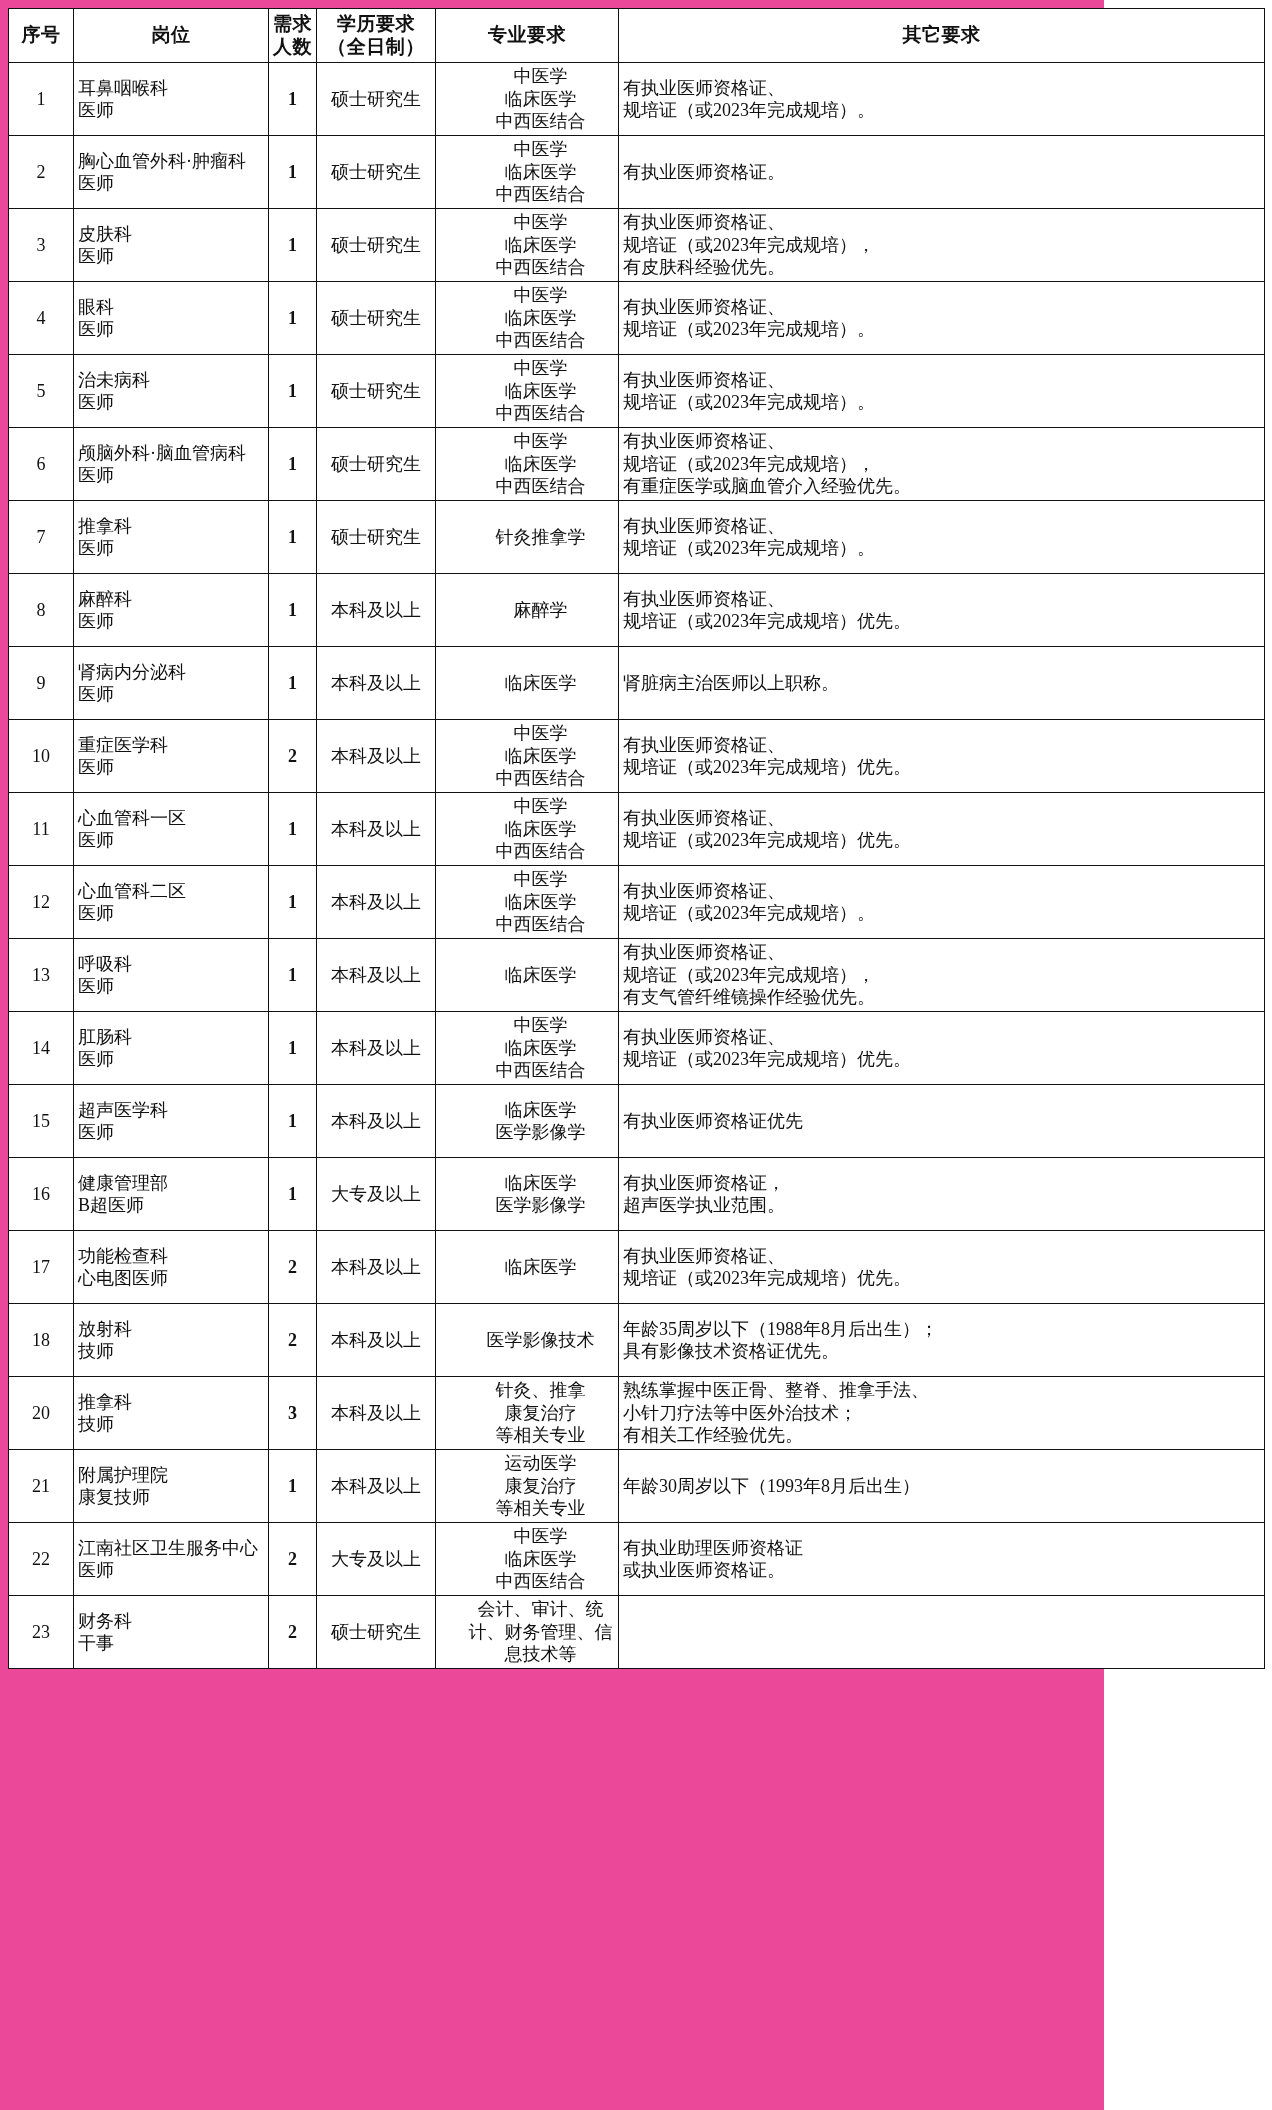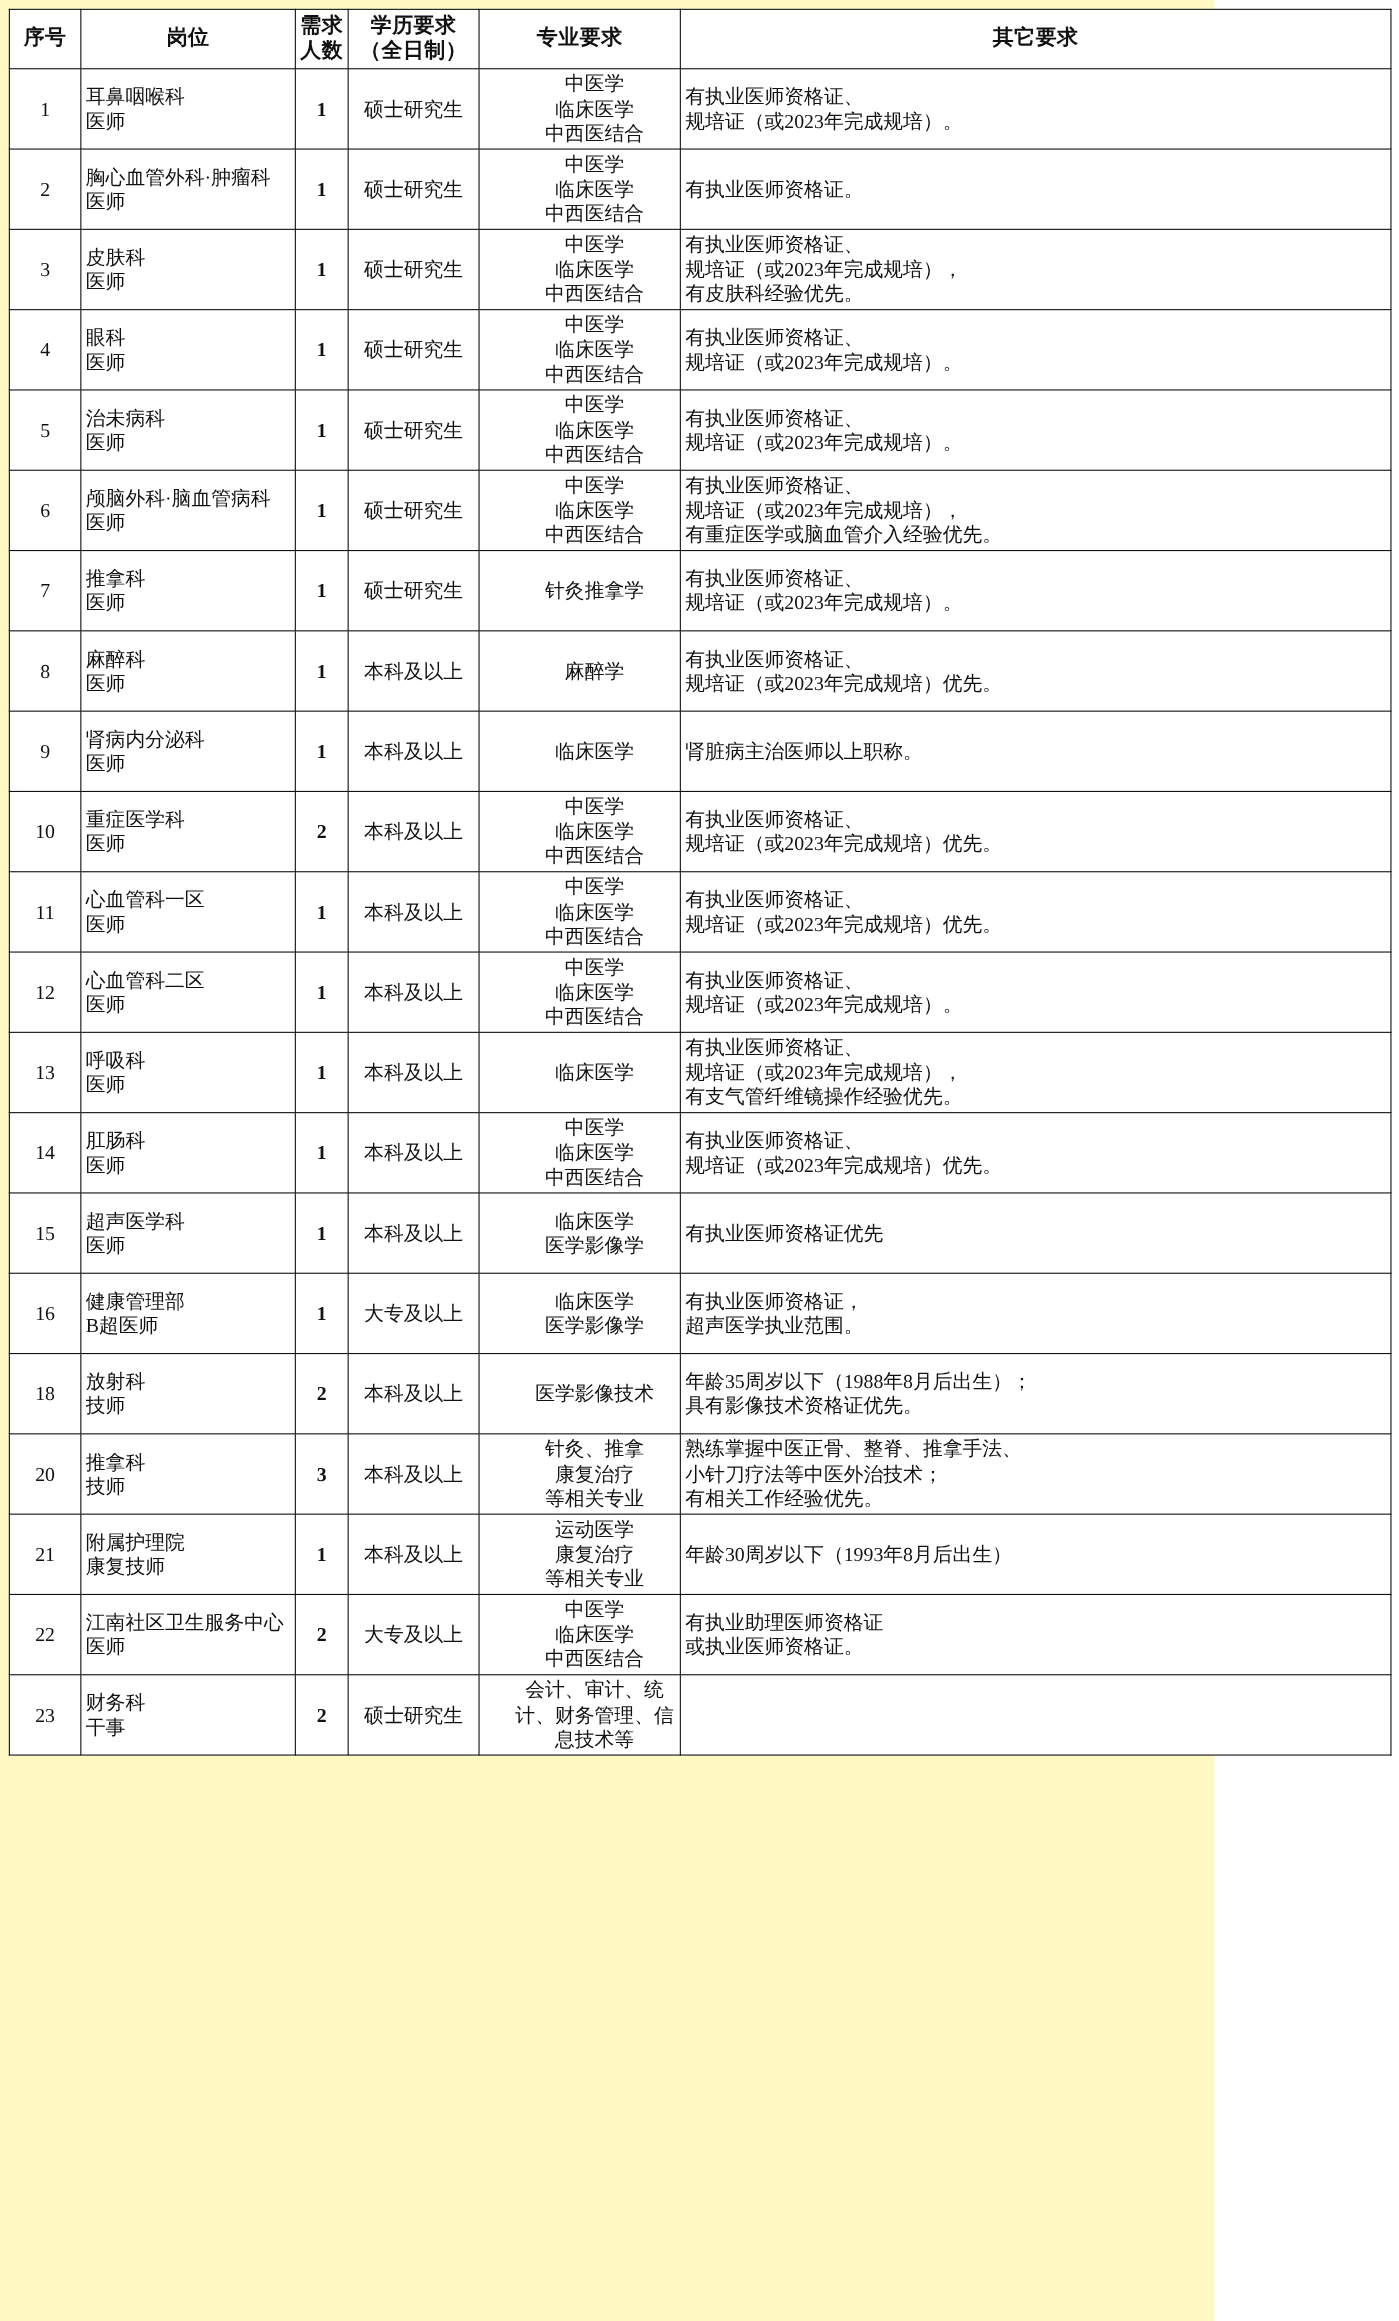--- a/index.html
+++ b/index.html
@@ -12,21 +12,21 @@
     width: 1272px;
     height: 2110px;
     font-family: "Liberation Serif", "DejaVu Serif", serif;
     color: #111111;
     -webkit-font-smoothing: antialiased;
   }
   #page {
     position: relative;
     width: 1104px;
     height: 2110px;
-    background: #fef9c3;
+    background: #ec4899;
     box-sizing: border-box;
     padding: 8px 8px 0 8px;
   }
   table.jobs {
     width: 1256px;
     border-collapse: collapse;
     table-layout: fixed;
     background: #ffffff;
   }
   table.jobs col.c-idx     { width: 65px;  }
@@ -398,20 +398,36 @@
           <td class="major">
             <span class="ln">临床医学</span>
             <span class="ln">医学影像学</span>
           </td>
           <td class="other">
             <span class="ln">有执业医师资格证，</span>
             <span class="ln">超声医学执业范围。</span>
           </td>
         </tr>
         <tr>
+          <td class="idx">17</td>
+          <td class="post">
+            <span class="ln">功能检查科</span>
+            <span class="ln">心电图医师</span>
+          </td>
+          <td class="count">2</td>
+          <td class="edu">本科及以上</td>
+          <td class="major">
+            <span class="ln">临床医学</span>
+          </td>
+          <td class="other">
+            <span class="ln">有执业医师资格证、</span>
+            <span class="ln">规培证（或2023年完成规培）优先。</span>
+          </td>
+        </tr>
+        <tr>
           <td class="idx">18</td>
           <td class="post">
             <span class="ln">放射科</span>
             <span class="ln">技师</span>
           </td>
           <td class="count">2</td>
           <td class="edu">本科及以上</td>
           <td class="major">
             <span class="ln">医学影像技术</span>
           </td>

